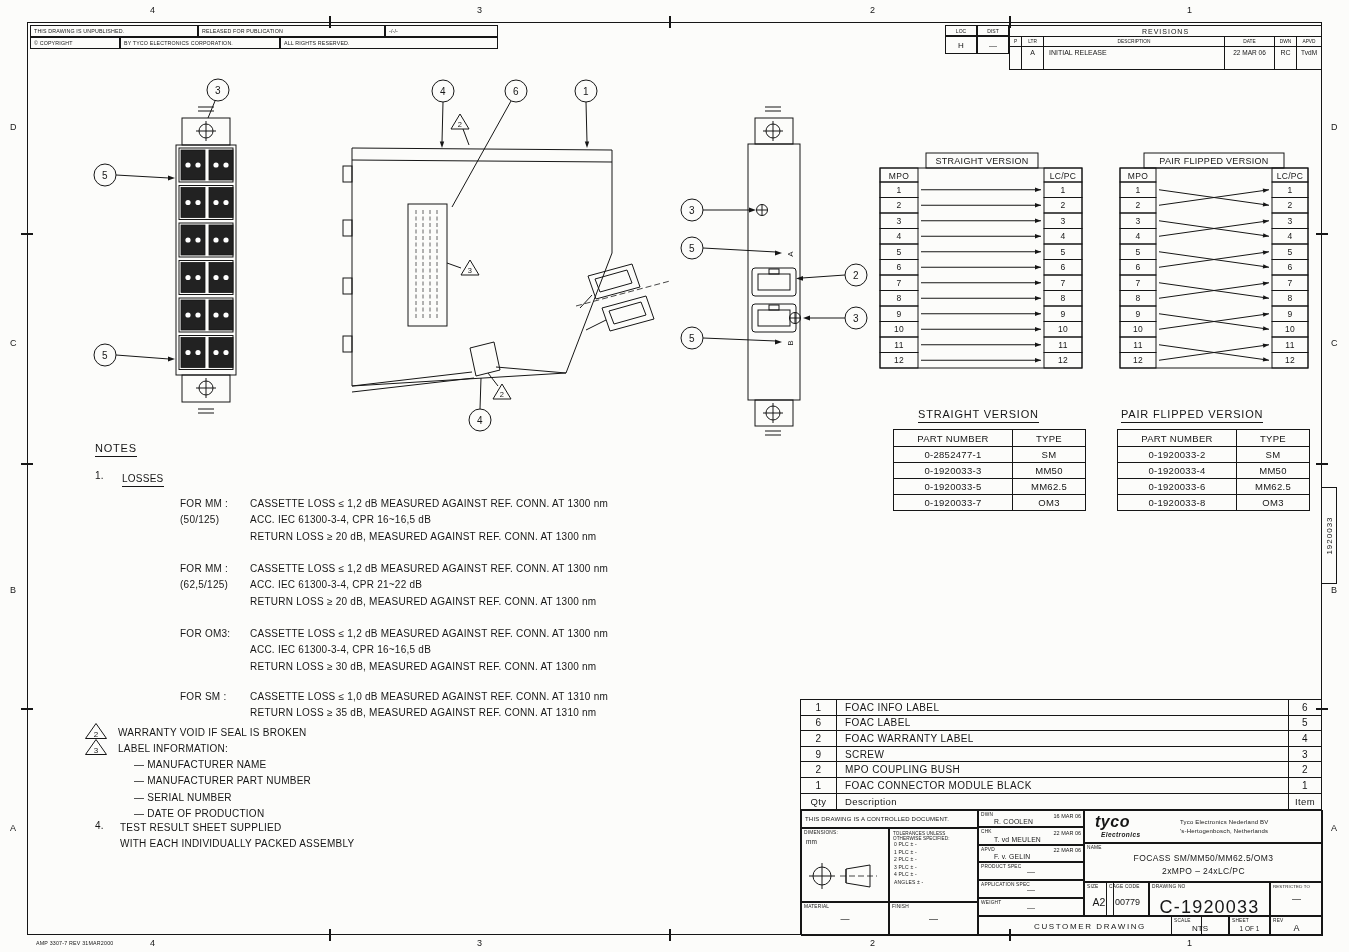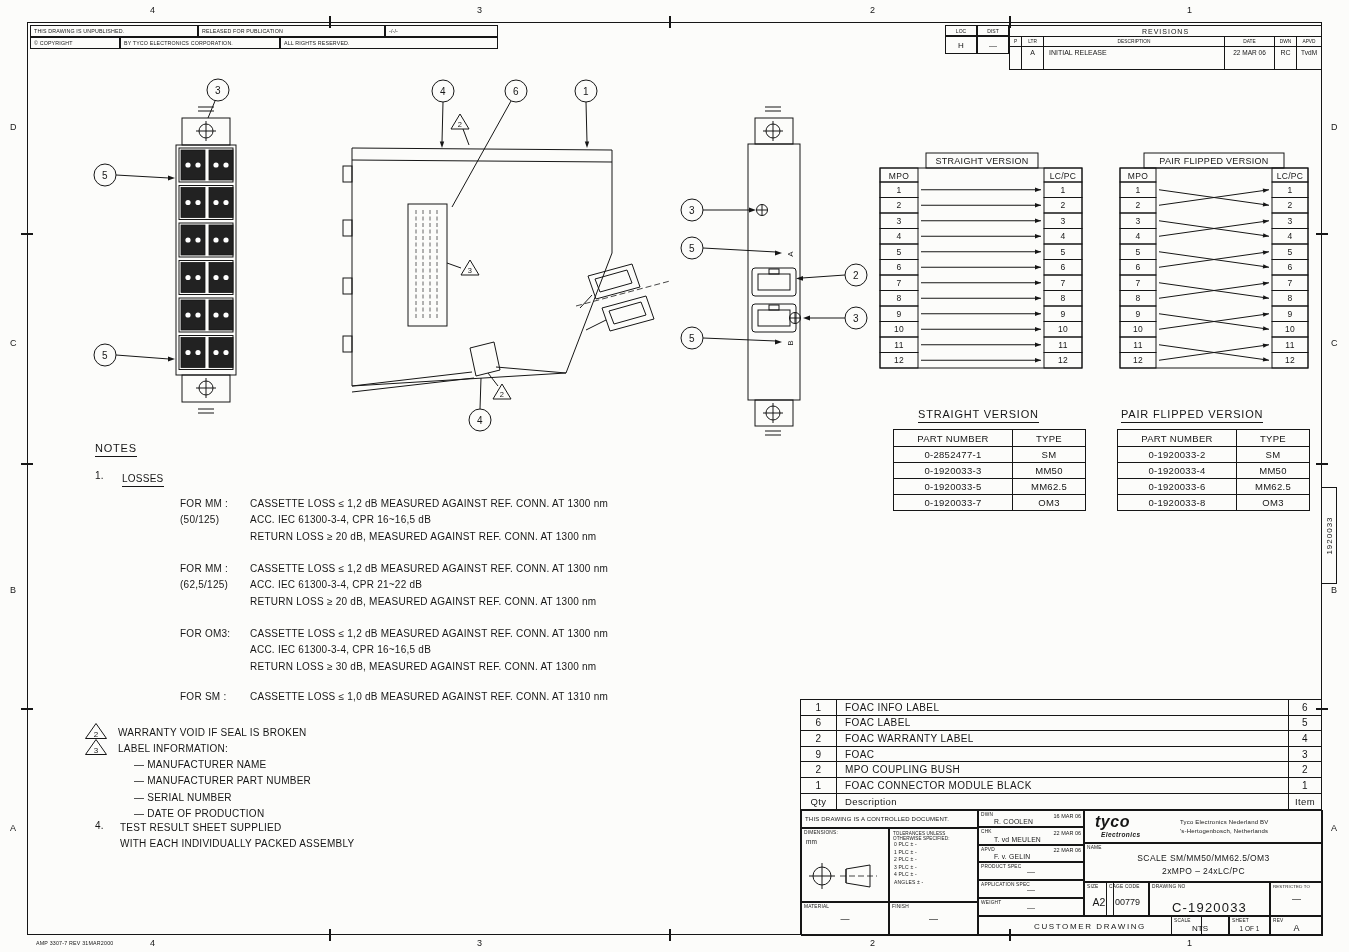--- a/index.html
+++ b/index.html
@@ -618,20 +618,21 @@
     <div>CASSETTE LOSS ≤ 1,2 dB MEASURED AGAINST REF. CONN. AT 1300 nm</div>
     <div>ACC. IEC 61300-3-4, CPR 16~16,5 dB</div>
     <div>RETURN LOSS ≥ 30 dB, MEASURED AGAINST REF. CONN. AT 1300 nm</div>
   </div>
 
   <div class="a t10 lh" style="left:180px;top:689px">
     <div>FOR SM :</div>
   </div>
   <div class="a t10 lh" style="left:250px;top:689px">
     <div>CASSETTE LOSS ≤ 1,0 dB MEASURED AGAINST REF. CONN. AT 1310 nm</div>
+    <div>RETURN LOSS ≥ 35 dB, MEASURED AGAINST REF. CONN. AT 1310 nm</div>
   </div>
 
   <div class="a" style="left:84px;top:722px">
     <svg width="24" height="18">
         <path d="M12,1.5 L22.5,16.5 H1.5 Z" class="ln"></path>
         <text x="12" y="14.5" class="mid" font-size="8">2</text>
       </svg>
   </div>
   <div class="a t10" style="left:118px;top:727px">WARRANTY VOID IF SEAL IS BROKEN</div>
   <div class="a" style="left:84px;top:738px">
@@ -670,21 +671,21 @@
         </div>
 
         <div class="bomrow">
           <div>2</div>
           <div>FOAC WARRANTY LABEL</div>
           <div>4</div>
         </div>
 
         <div class="bomrow">
           <div>9</div>
-          <div>FOAC</div>
+          <div>SCREW</div>
           <div>3</div>
         </div>
 
         <div class="bomrow">
           <div>2</div>
           <div>MPO COUPLING BUSH</div>
           <div>2</div>
         </div>
 
         <div class="bomrow">
@@ -775,34 +776,34 @@
     <div class="tc" style="left:283px;top:0;width:239px;height:33px">
       <div style="position:absolute;left:10px;top:2px;font-size:16px;font-weight:bold;font-style:italic;letter-spacing:.5px">tyco</div>
       <div style="position:absolute;left:16px;top:20px;font-size:6.5px;font-weight:bold;font-style:italic;letter-spacing:.4px">Electronics</div>
       <div style="position:absolute;left:95px;top:7px;font-size:6px;line-height:8.5px;letter-spacing:.2px">
         <div>Tyco Electronics Nederland BV</div>
         <div>'s-Hertogenbosch, Netherlands</div>
       </div>
     </div>
     <div class="tc" style="left:283px;top:33px;width:239px;height:39px">
       <span class="tlab">NAME</span>
-      <div class="nm1">SCALE SM/MM50/MM62.5/OM3</div>
+      <div class="nm1">FOCASS SM/MM50/MM62.5/OM3</div>
       <div class="nm2">2xMPO – 24xLC/PC</div>
     </div>
     <div class="tc" style="left:283px;top:72px;width:30px;height:34px">
       <span class="tlab">SIZE</span>
       <div class="tcv" style="font-size:10.5px;padding-top:6px">A2</div>
     </div>
     <div class="tc" style="left:305px;top:72px;width:43px;height:34px">
       <span class="tlab">CAGE CODE</span>
       <div class="tcv" style="font-size:9px;padding-top:6px">00779</div>
     </div>
     <div class="tc" style="left:348px;top:72px;width:121px;height:34px">
       <span class="tlab">DRAWING NO</span>
-      <div class="tcv" style="font-size:13px;letter-spacing:1.2px;padding-top:17px">C-1920033</div>
+      <div class="tcv" style="font-size:18px;letter-spacing:1.2px;padding-top:17px">C-1920033</div>
     </div>
     <div class="tc" style="left:469px;top:72px;width:53px;height:34px">
       <span class="tlab" style="font-size:4.3px">RESTRICTED TO</span>
       <div class="tcv" style="font-size:9px">—</div>
     </div>
     <div class="tc" style="left:370px;top:106px;width:58px;height:20px">
       <span class="tlab">SCALE</span>
       <div class="tcv" style="font-size:8px;padding-top:4px">NTS</div>
     </div>
     <div class="tc" style="left:428px;top:106px;width:41px;height:20px">

